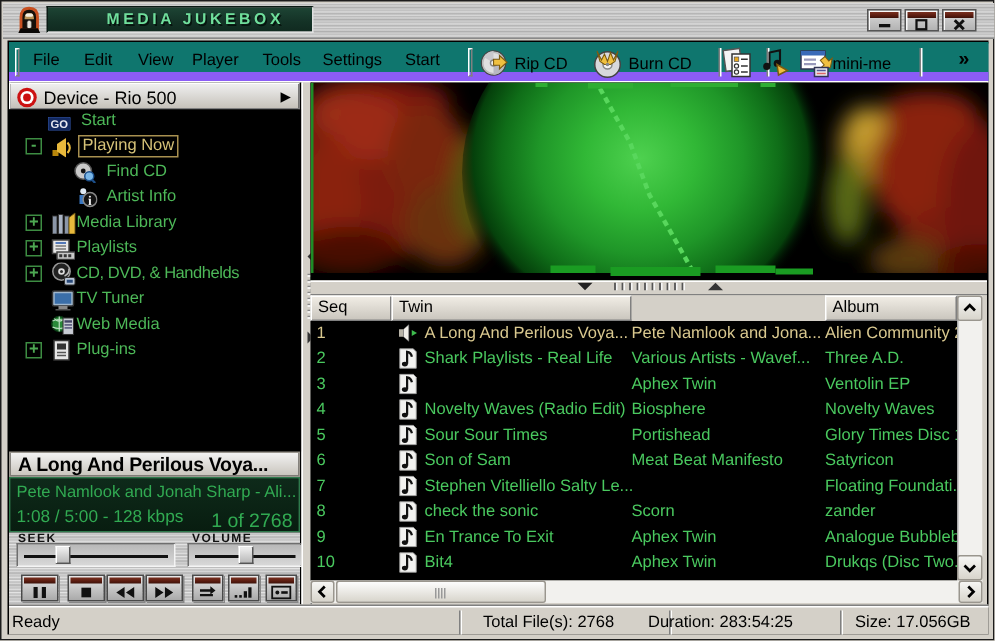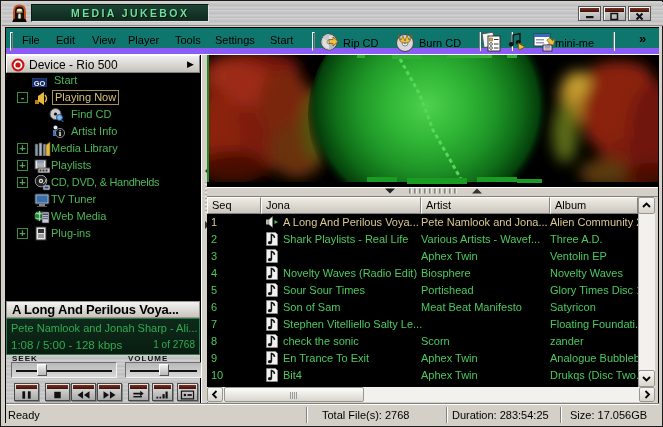--- a/index.html
+++ b/index.html
@@ -64,21 +64,21 @@
 #npbox { position:absolute; left:0; top:246px; width:194px; height:108px; }
 #nptitle { position:absolute; left:0; top:0; width:194px; height:17px;
   background:linear-gradient(180deg,#f2f2f2,#c9c5bd);
   border:1px solid #9a968e; color:#000; font-weight:bold; font-size:13px;
   line-height:15px; padding-left:5px; white-space:nowrap; overflow:hidden; letter-spacing:-0.2px; }
 #npinfo { position:absolute; left:0; top:17px; width:194px; height:37px;
   background:linear-gradient(180deg,#0e2a1a 0%,#081d10 100%);
   border:1px solid #2e7a4c; color:#31aa52; font-size:11px; overflow:hidden; }
 #npinfo .l1 { position:absolute; left:4px; top:3px; white-space:nowrap; }
 #npinfo .l2 { position:absolute; left:4px; top:20px; white-space:nowrap; font-size:11.5px; }
-#npinfo .l2b { position:absolute; right:4px; top:20px; font-size:10px; }
+#npinfo .l2b { position:absolute; right:4px; top:20px; font-size:13px; }
 #ctrlarea { position:absolute; left:0; top:54px; width:194px; height:54px; }
 .sliderlabel { position:absolute; top:-1px; font-size:8px; font-weight:bold; color:#111;
   letter-spacing:1px; }
 .slider { position:absolute; top:7px; height:16px;
   background:linear-gradient(180deg,#b8b8b8,#d8d8d8);
   border:1px solid; border-color:#6e6e6e #f4f4f4 #f4f4f4 #6e6e6e; }
 .slider .line { position:absolute; left:4px; right:4px; top:7px; height:2px; background:#111; }
 .slider .thumb { position:absolute; top:1px; width:10px; height:12px;
   background:linear-gradient(180deg,#efefef,#b9b9b9);
   border:1px solid; border-color:#fff #555 #555 #fff; }
@@ -523,22 +523,21 @@
           </g>
         <g fill="none" stroke="#f8f8f8">
             <path d="M204.2 0.5 v5 M209.2 0.5 v5 M214.2 0.5 v5 M219.2 0.5 v5 M224.2 0.5 v5 M229.2 0.5 v5 M234.2 0.5 v5 M239.2 0.5 v5 M244.2 0.5 v5 M249.2 0.5 v5"></path>
           </g>
         <path d="M265 5.5 L275 5.5 L270 0.5 Z" fill="#333"></path>
       </svg>
     </div>
     <div id="grid">
       <div id="ghead">
         <div class="gcol" style="left:0px; width:54px;">Seq</div>
-        <div class="gcol" style="left:54px; width:160px;">Jona</div>
-        <div class="gcol" style="left:214px; width:129px;">Artist</div>
+        <div class="gcol" style="left:54px; width:160px;">Twin</div>
         <div class="gcol" style="left:343px; width:88px;">Album</div>
         <div class="sbtn" style="left:431px; top:0;">
             <svg width="15" height="15" viewBox="0 0 15 15">
               <path d="M4 9 L7.5 5.5 L11 9" stroke="#000" stroke-width="1.8" fill="none"></path>
             </svg>
           </div>
       </div>
       <div id="grows">
         <div class="grow" style="top:0px">
           <span class="gseq tan">1</span>
@@ -672,17 +671,17 @@
           </div>
       </div>
     </div>
   </div>
 
   <div id="statusbar">
     <div class="sec" style="left:2px">Ready</div>
     <div class="div" style="left:300px"></div>
     <div class="sec" style="left:316px">Total File(s): 2768</div>
     <div class="div" style="left:440px"></div>
-    <div class="sec" style="left:446px">Duration: 283:54:25</div>
+    <div class="sec" style="left:426px">Duration: 283:54:25</div>
     <div class="div" style="left:554px"></div>
     <div class="sec" style="left:564px">Size: 17.056GB</div>
   </div>
 </div>
 
 </body></html>

